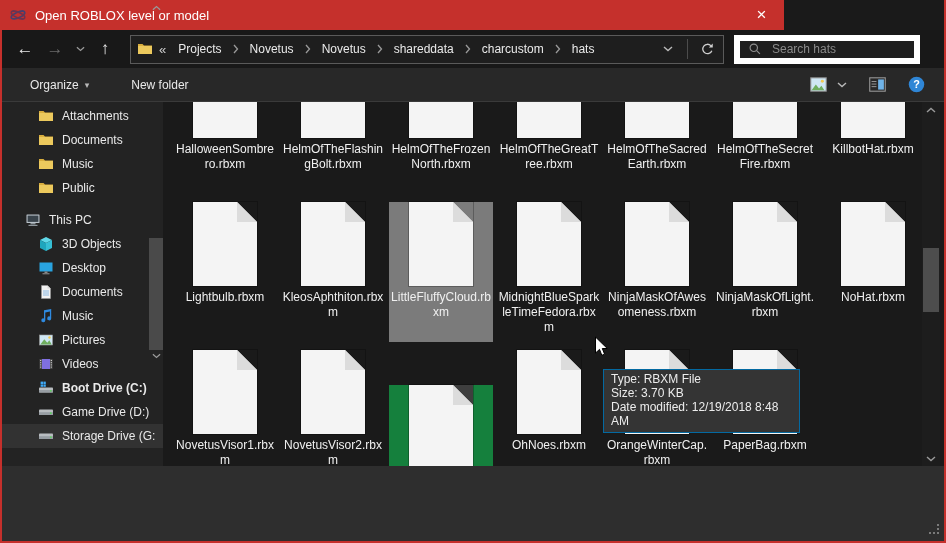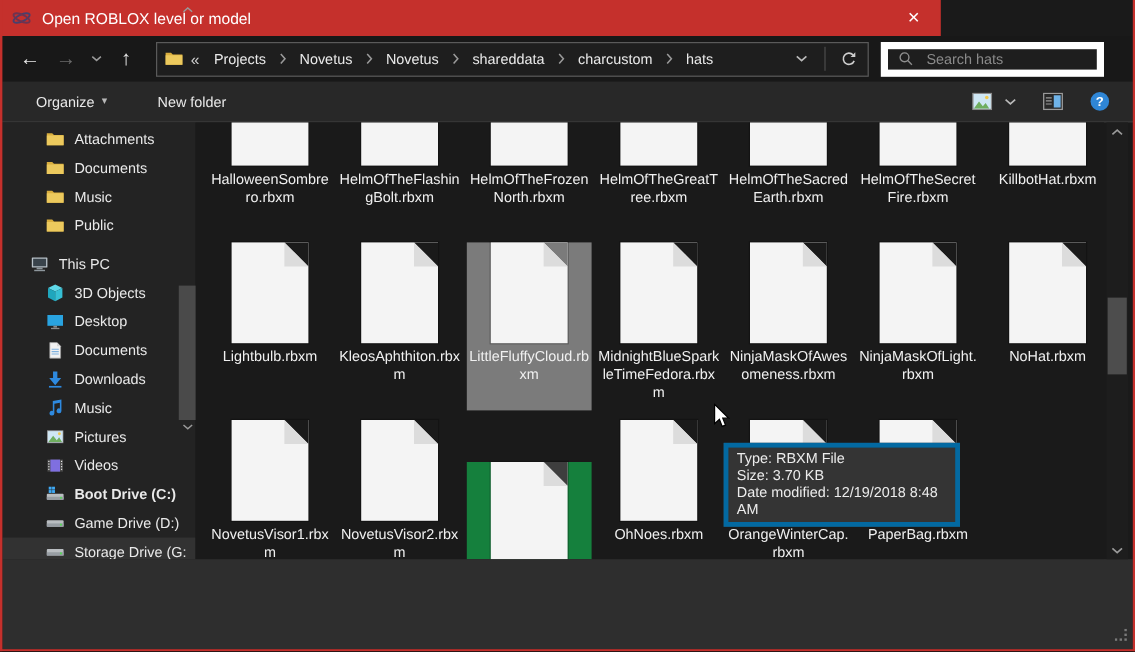--- a/index.html
+++ b/index.html
@@ -64,21 +64,21 @@
   .page::before{content:"";position:absolute;top:0;right:0;border-top:20px solid var(--cut);border-left:20px solid transparent;}
   .page::after{content:"";position:absolute;top:0;right:0;border-bottom:20px solid #dcdcdc;border-right:20px solid transparent;}
   .tile .fname{margin-top:4px;font-size:12px;line-height:15px;color:#f0f0f0;text-align:center;word-break:break-all;max-height:45px;overflow:hidden;width:102px;}
 
   
   .vscroll{position:absolute;left:922px;top:102px;width:18px;height:364px;background:#1d1d1d;z-index:6;}
   .vscroll .arrow{position:absolute;left:0;width:18px;height:15px;display:flex;align-items:center;justify-content:center;}
   .vscroll .thumb{position:absolute;left:1px;width:16px;top:146px;height:64px;background:#4d4d4d;}
 
   
-  .tooltip{position:absolute;left:603px;top:369px;width:197px;background:#343434;border:4px solid #0369a1;color:#ececec;font-size:12px;line-height:14px;padding:2px 7px 4px 7px;z-index:20;}
+  .tooltip{position:absolute;left:603px;top:369px;width:197px;background:#343434;border:1px solid #0369a1;color:#ececec;font-size:12px;line-height:14px;padding:2px 7px 4px 7px;z-index:20;}
   .cursor{position:absolute;left:594px;top:336px;z-index:30;}
 
   
   .bottombar{position:absolute;left:2px;top:466px;width:942px;height:75px;background:#2e2e2e;color:#eaeaea;font-size:12px;}
   .grip{position:absolute;right:4px;bottom:3px;}
 </style>
 </head>
 <body>
 
 <div class="window">
@@ -287,29 +287,20 @@
             <path fill="#f2f2f2" stroke="#9a9a9a" stroke-width="0.6" d="M3.5 1.5h6l3 3v10h-9z"></path>
             <path fill="#d8d8d8" d="M9.5 1.5l3 3h-3z"></path>
             <g stroke="#7fb2e0" stroke-width="0.9">
               <line x1="5" y1="7" x2="11" y2="7"></line>
               <line x1="5" y1="9" x2="11" y2="9"></line>
               <line x1="5" y1="11" x2="11" y2="11"></line>
             </g>
           </svg>
         </span>
         <span>Documents</span>
-      </div>
-      <div class="side-item" style="padding-left: 36px;">
-        <span class="sicon">
-          <svg viewBox="0 0 16 16" width="16" height="16">
-            <path fill="#2e8ae0" d="M6.2 1.5h3.6V7h3.2L8 13 3 7h3.2z"></path>
-            <rect x="2.8" y="13.6" width="10.4" height="1.4" fill="#2e8ae0"></rect>
-          </svg>
-        </span>
-        <span>Downloads</span>
       </div>
       <div class="side-item" style="padding-left: 36px;">
         <span class="sicon">
           <svg viewBox="0 0 16 16" width="16" height="16">
             <path fill="#2e8ae0" d="M6 2.2l7.2-1.2v9.4a2 2 0 1 1-1.3-1.9V3.6L7.3 4.5v7.8a2 2 0 1 1-1.3-1.9z"></path>
           </svg>
         </span>
         <span>Music</span>
       </div>
       <div class="side-item" style="padding-left: 36px;">

